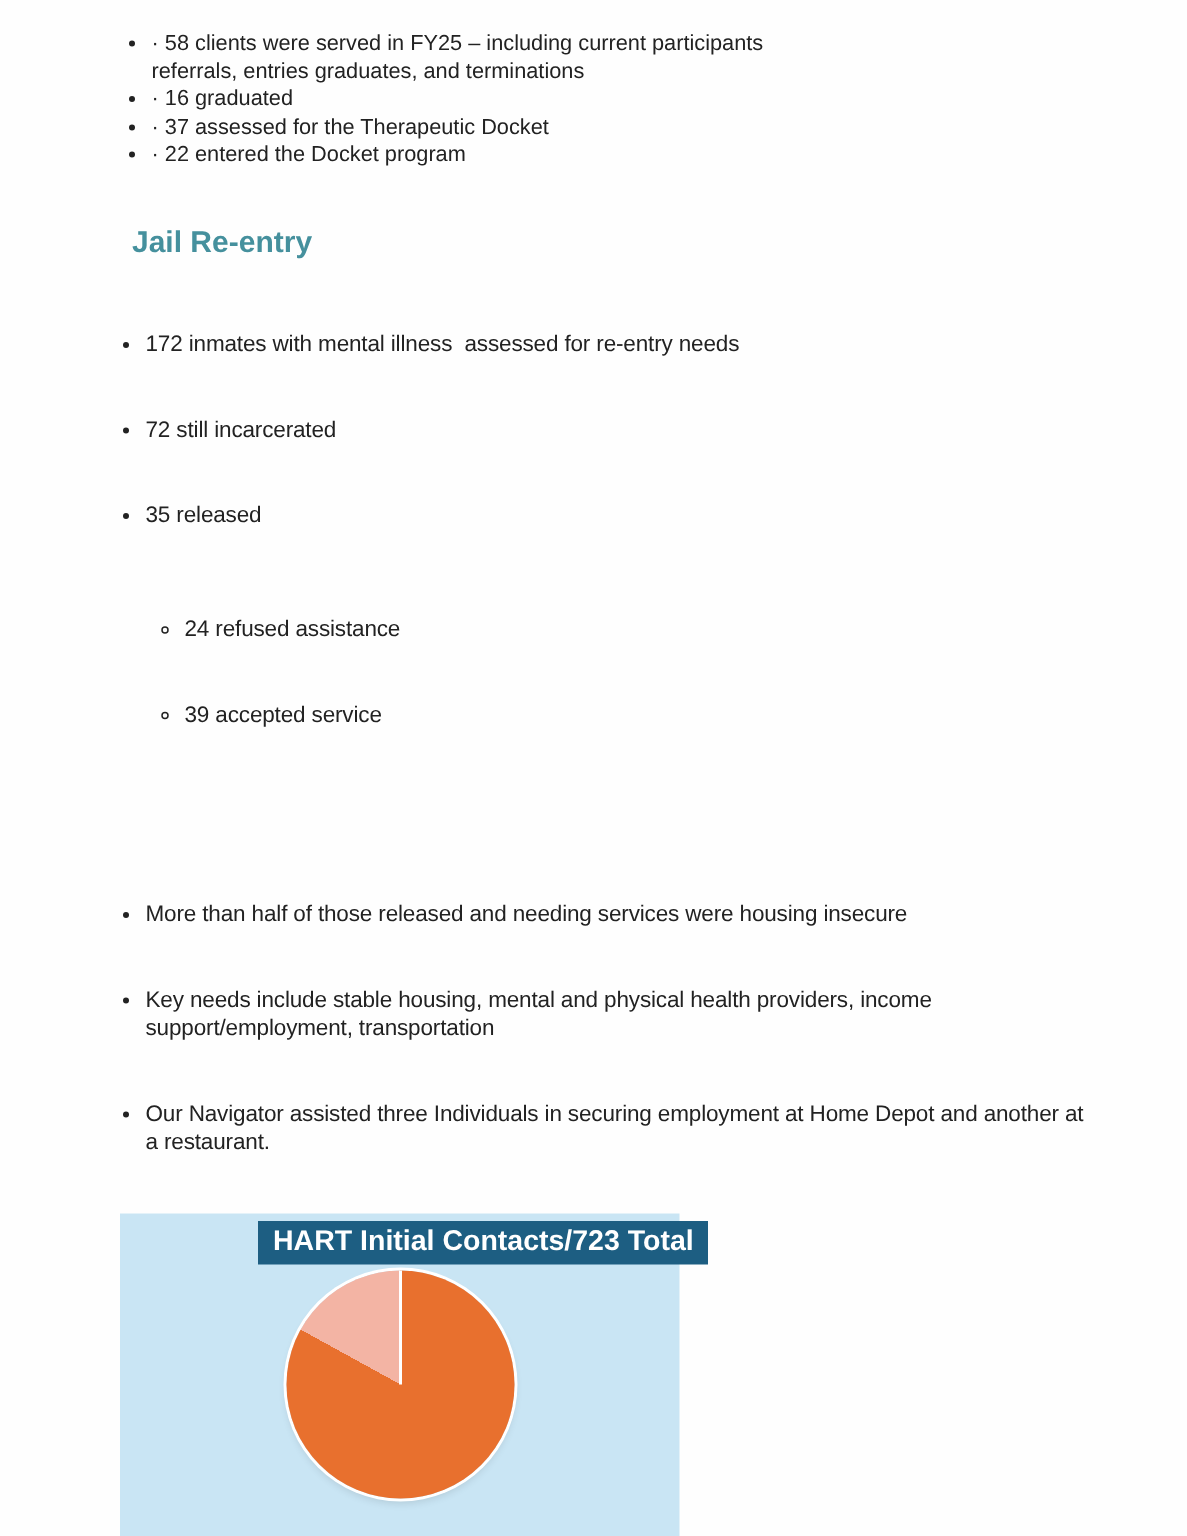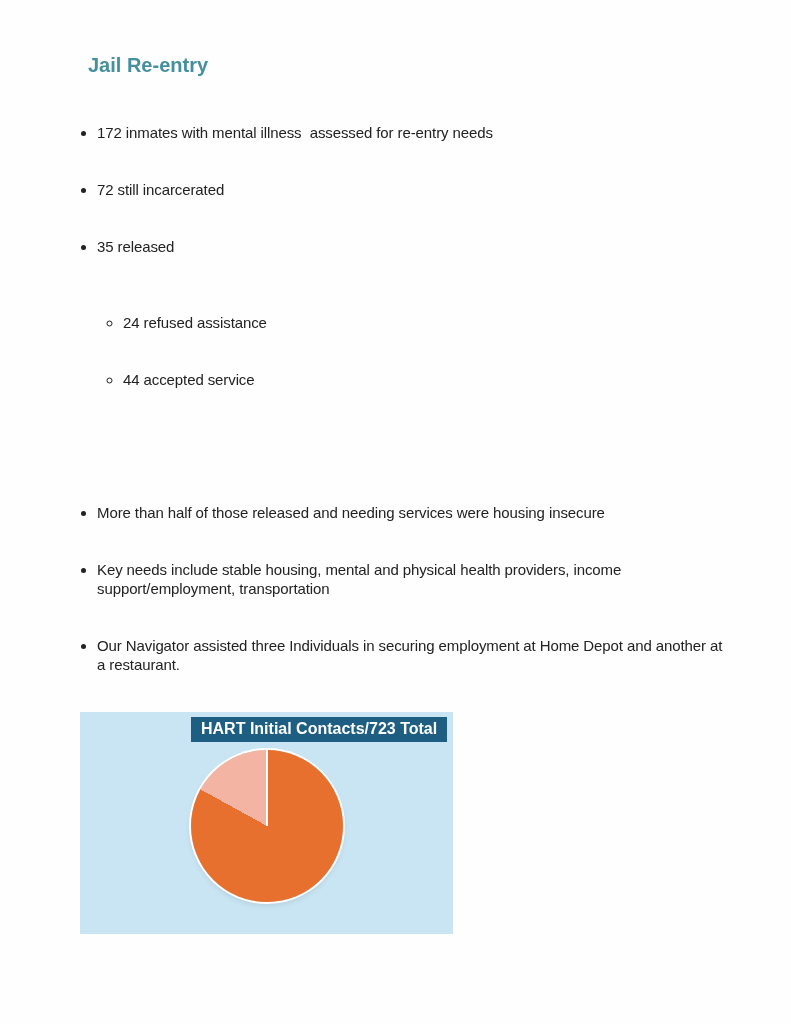--- a/index.html
+++ b/index.html
@@ -51,47 +51,53 @@
   }
   .panel{
     position:relative;width:373px;background:var(--panel_bg);margin-left:5px;
   }
   #hart-panel{height:222px;}
   .chart-title{
     position:absolute;background:var(--title_bar_bg);color:var(--title_text);
     font-weight:bold;text-align:center;
   }
   #hart-title{
-    left:111px;top:5px;font-size:16px;padding:3px 10px 4px;white-space:nowrap;
+    left:92px;top:5px;font-size:19px;padding:3px 10px 4px;white-space:nowrap;
   }
   .pie{
     position:absolute;border-radius:50%;
     box-shadow:0 0 0 2px #ffffff, 0 3px 6px rgba(0,0,0,0.12);
   }
   #hart-pie{left:111px;top:38px;width:152px;height:152px;}
   .sep{
     position:absolute;left:calc(50% - 1px);bottom:50%;width:2px;height:50%;
     background:#ffffff;transform-origin:bottom center;
   }
 </style>
 </head>
 <body>
 
 <div class="page">
 
 
+  <ul class="td-list">
+    <li>· 58 clients were served in FY25 – including current participants referrals, entries graduates, and terminations</li>
+    <li>· 16 graduated</li>
+    <li>· 37 assessed for the Therapeutic Docket</li>
+    <li>· 22 entered the Docket program</li>
+  </ul>
 
   <h2 class="h2-jail">Jail Re-entry</h2>
   <ul class="jail-list">
     <li>172 inmates with mental illness  assessed for re-entry needs</li>
     <li>72 still incarcerated</li>
     <li><span>35 released</span>
       <ul class="jail-sub">
         <li>24 refused assistance</li>
-        <li>44 accepted service</li>
+        <li>39 accepted service</li>
       </ul>
     </li>
     <li>More than half of those released and needing services were housing insecure</li>
     <li>Key needs include stable housing, mental and physical health providers, income support/employment, transportation</li>
     <li>Our Navigator assisted three Individuals in securing employment at Home Depot and another at a restaurant.</li>
   </ul>
 
 
   <div class="panel" id="hart-panel">
     <div class="chart-title" id="hart-title">HART Initial Contacts/723 Total</div>

